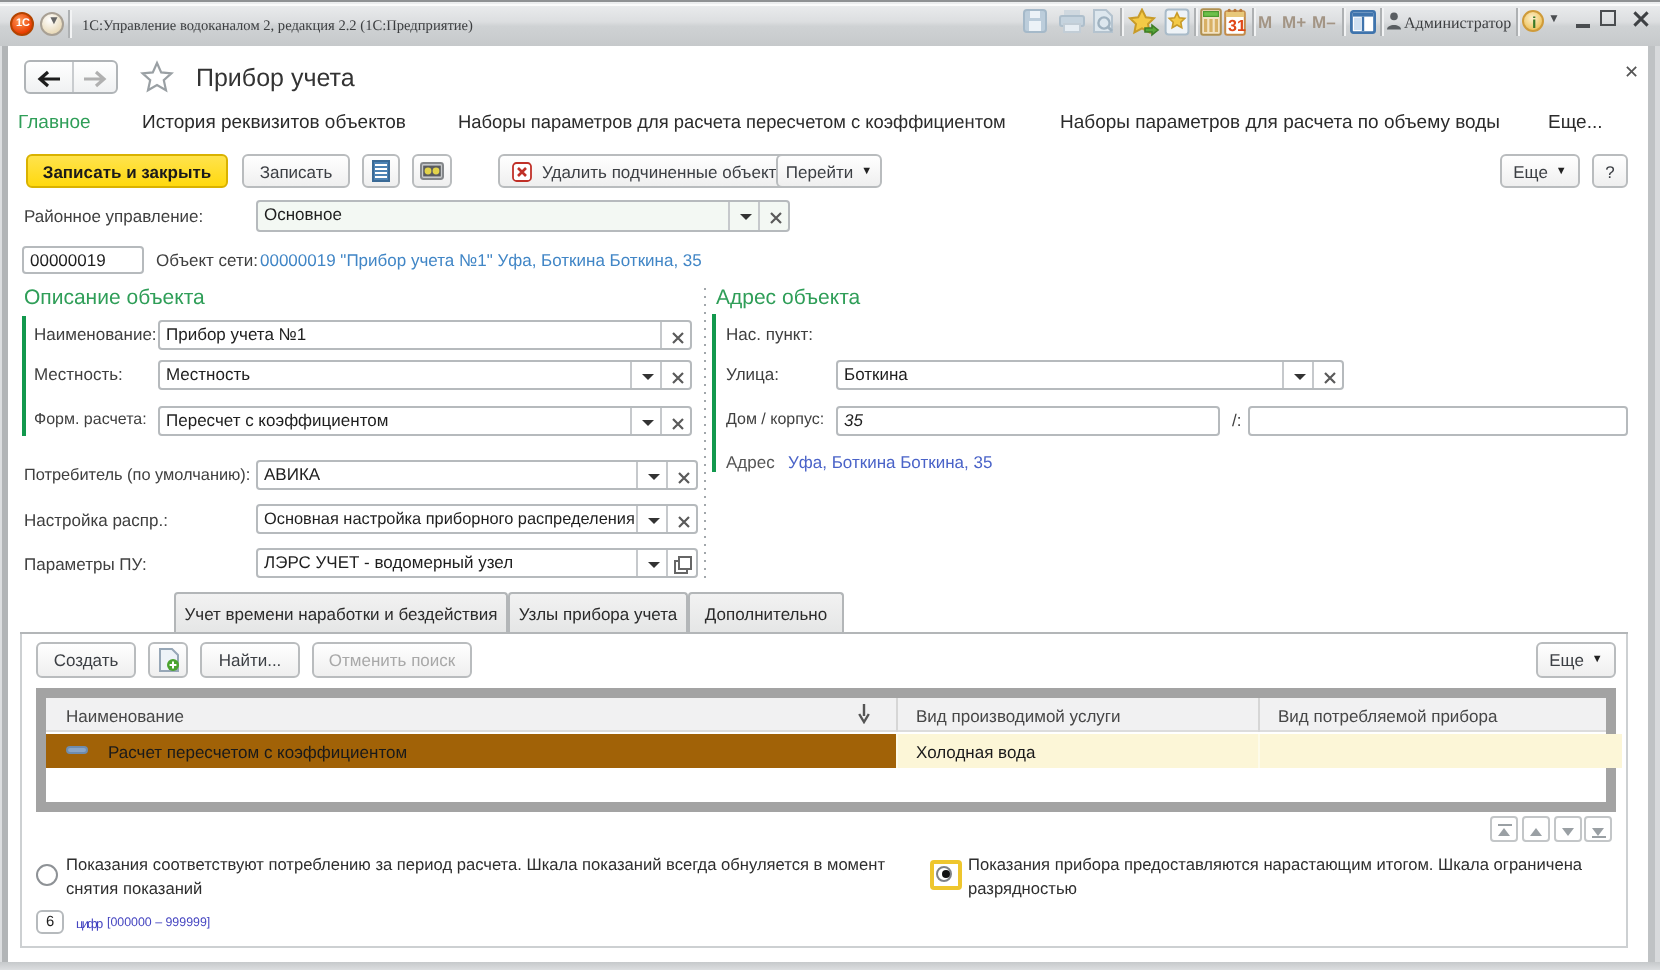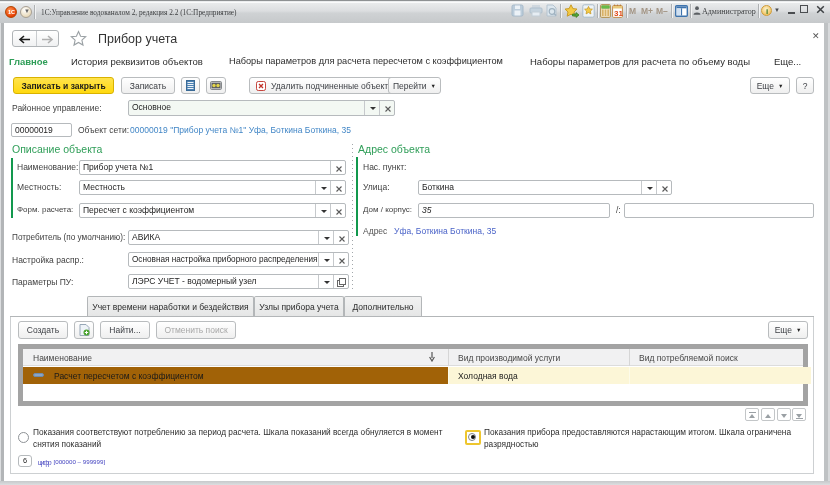--- a/index.html
+++ b/index.html
@@ -25,21 +25,21 @@
 
 
 #navpill { position:absolute; left:12px; top:30px; width:47px; height:17px; border:1px solid #b0b4b7; border-radius:3px; background:linear-gradient(#fff,#f0f1f2); }
 #navpill .div { position:absolute; left:23px; top:0; width:1px; height:15px; background:#c9cccf; }
 #navstar { position:absolute; left:70px; top:30px; width:17px; height:17px; }
 #navtitle { position:absolute; left:98px; top:32px; font-size:12.5px; color:#333; }
 #navx { position:absolute; left:812px; top:31px; font-size:9px; color:#555; }
 
 
 .ftab { position:absolute; top:56px; font-size:9.5px; color:#2b2b2b; white-space:nowrap; }
-.ftab.active { color:#2f9e58; font-weight:bold;text-align:center; }
+.ftab.active { color:#2f9e58; font-weight:normal;text-align:center; }
 
 
 .btn { position:absolute; height:17px; border:1px solid #b9bcbe; border-radius:3px;
   background:linear-gradient(#ffffff,#efefef); font-size:8.5px; color:#2b2b2b;
   display:flex; align-items:center; justify-content:center; white-space:nowrap; color:#3c3f44; }
 .btn.disabled { color:#a8a8a8; }
 .btn .carr { font-size:5.5px; margin-left:4px; color:#222; }
 #btnSave { left:13px; top:77px; width:101px; background:linear-gradient(#ffe34d,#ffd90f); border-color:#d9b200; font-weight:bold; color:#1a1a1a; }
 
 
@@ -299,21 +299,21 @@
 
   <div id="tbl">
     <div id="thead">
       <div class="th" style="left:10px;">Наименование</div>
       <svg style="position:absolute;left:406px;top:3px;" width="6" height="10" viewBox="0 0 6 10">
           <path d="M3 0 V6 M0.6 5 L3 9 L5.4 5" stroke="#555" stroke-width="1.2" fill="none"></path>
         </svg>
       <div class="colb" style="left:425px; height:17px;"></div>
       <div class="th" style="left:435px;">Вид производимой услуги</div>
       <div class="colb" style="left:606px; height:17px;"></div>
-      <div class="th" style="left:616px;">Вид потребляемой поиск</div>
+      <div class="th" style="left:616px;">Вид потребляемой прибора</div>
     </div>
     <div id="trow">
       <div class="c2"></div>
       <div class="c3b"></div>
       <div style="position:absolute; left:10px; top:6px; width:11px; height:4px; background:#8aa5c6; border:1px solid #6f8cad; border-radius:2px;"></div>
       <div class="rowtxt" style="left:31px;">Расчет пересчетом с коэффициентом</div>
       <div class="rowtxt" style="left:435px;">Холодная вода</div>
     </div>
   </div>
 

